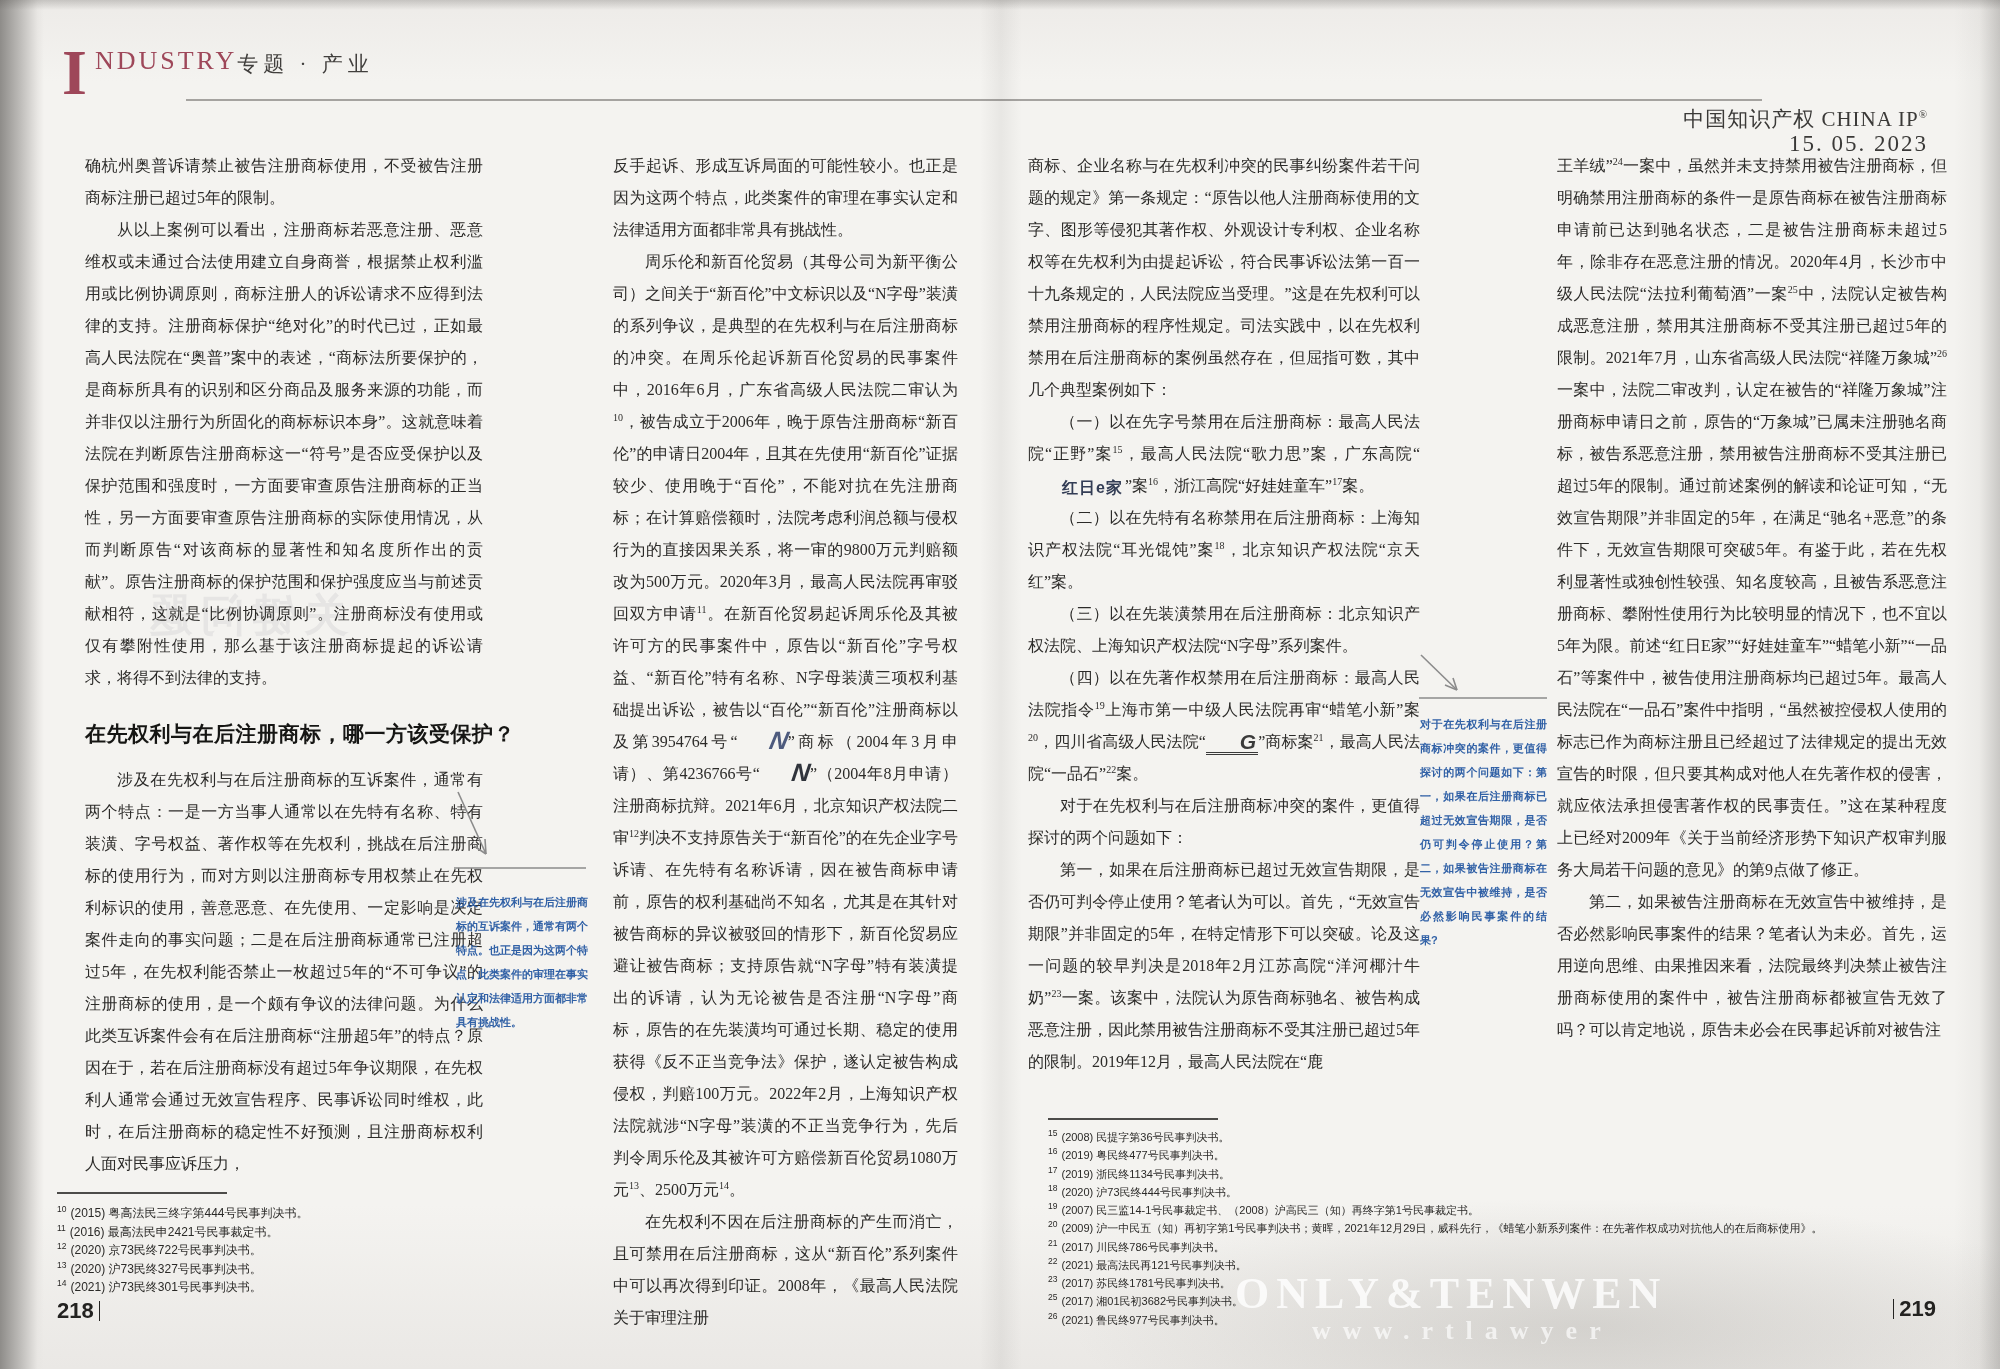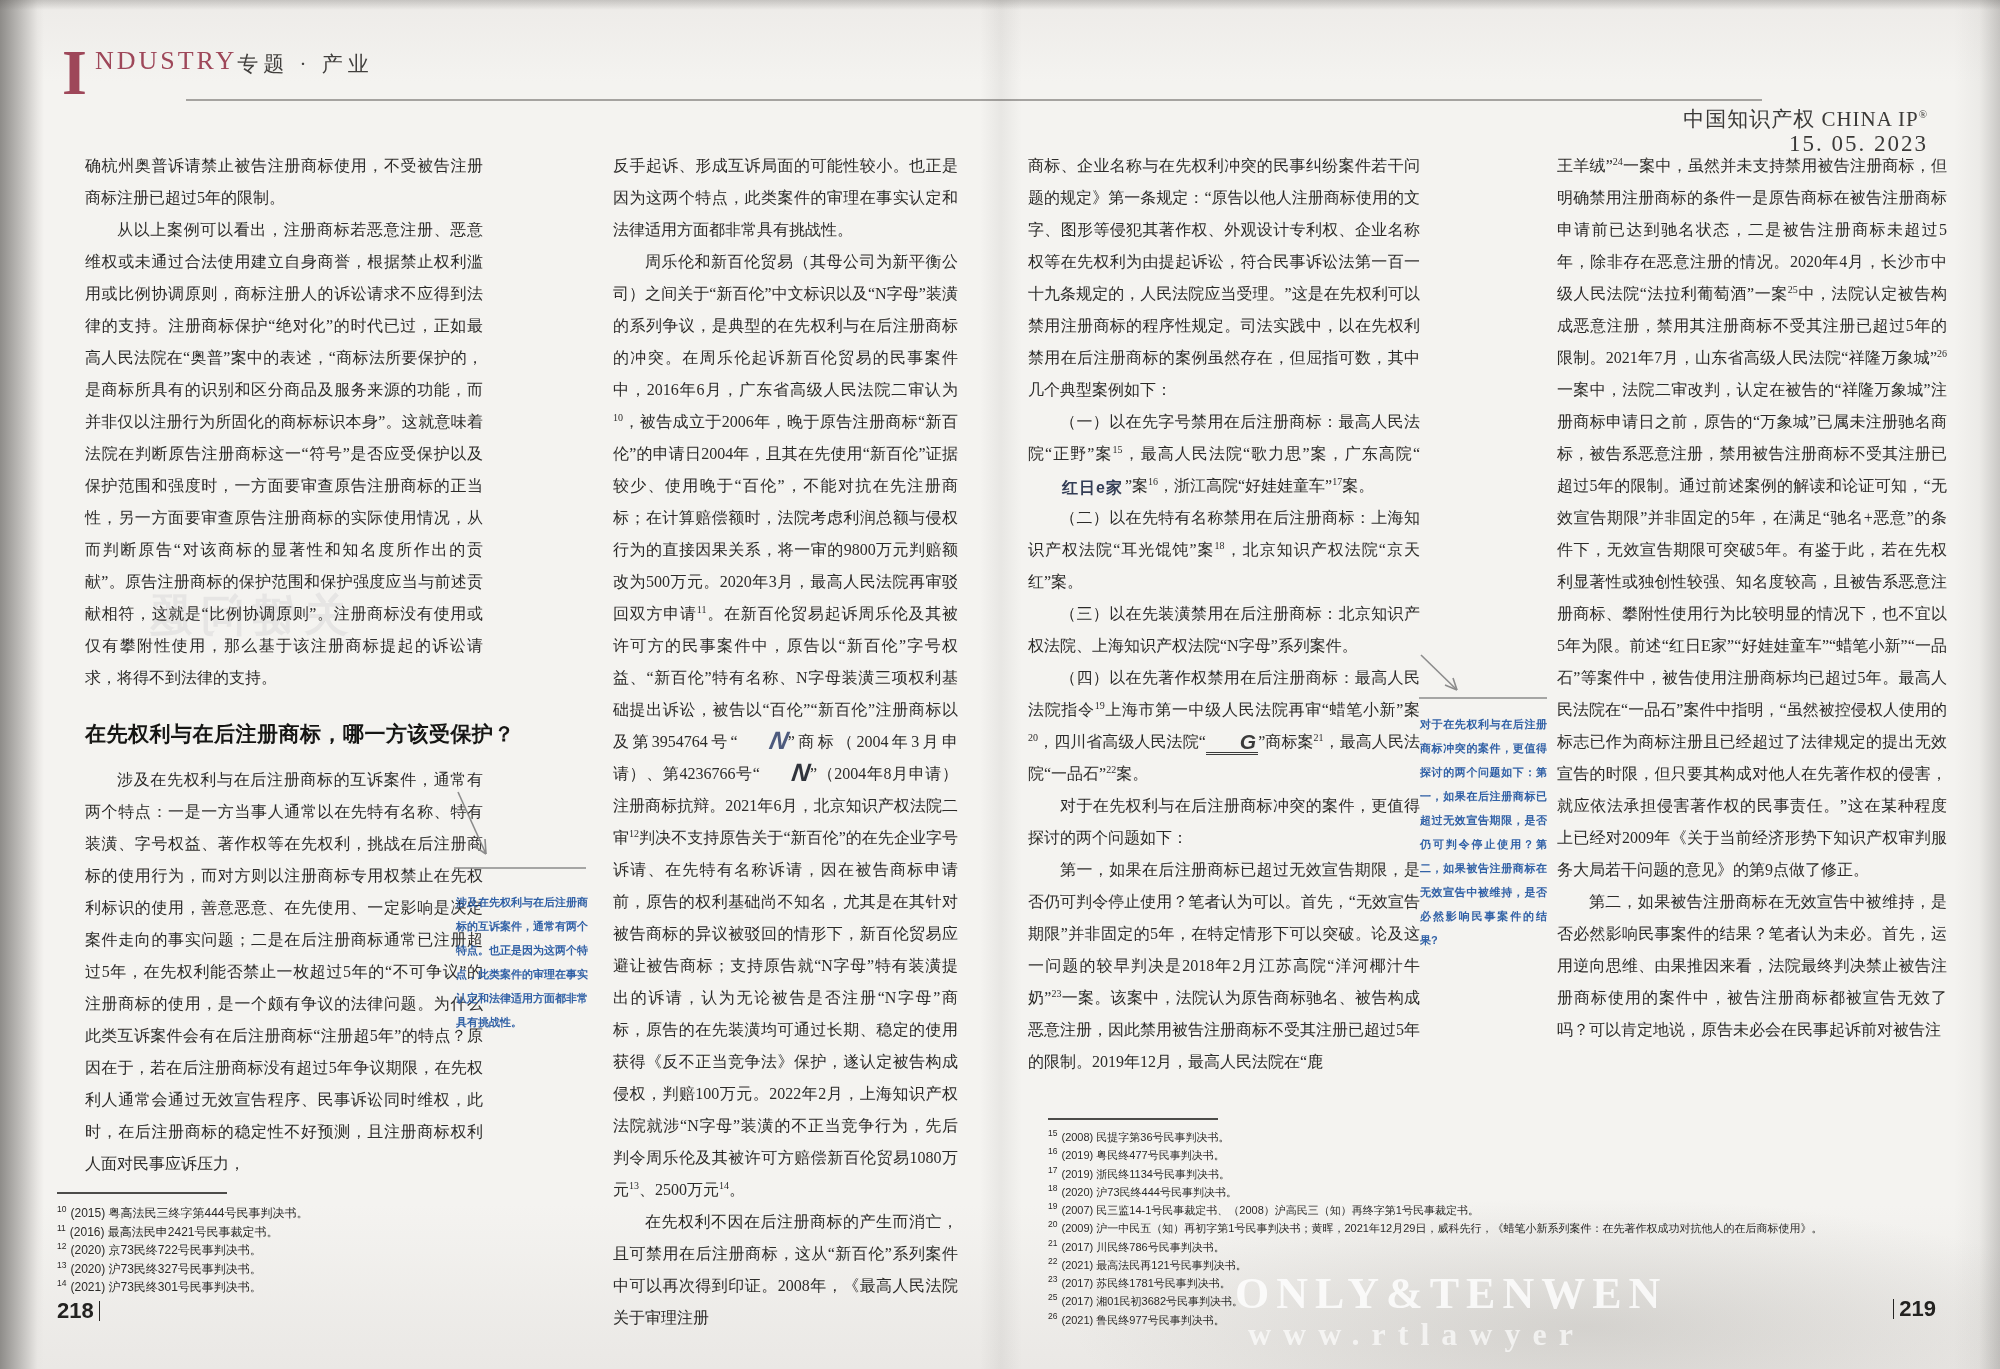--- a/index.html
+++ b/index.html
@@ -62,21 +62,21 @@
   .pn-bar{display:inline-block;width:1.5px;height:20px;background:#232220;vertical-align:-3px;}
   .pn-left .pn-bar{margin-left:5px;}
   .pn-right .pn-bar{margin-right:5px;}
   
   .ghost{position:absolute;left:140px;top:586px;transform:scaleX(-1);
     font-family:"Liberation Sans",sans-serif;font-weight:900;font-size:44px;
     letter-spacing:8px;color:rgba(55,58,72,0.07);}
   .wm{position:absolute;font-family:"Liberation Serif",serif;font-weight:700;
     color:rgba(255,255,255,0.85);}
   .wm-1{left:1235px;top:1268px;font-size:44px;letter-spacing:7px;color:rgba(255,255,255,0.8);}
-  .wm-2{left:1248px;top:1316px;font-size:32px;letter-spacing:12px;color:rgba(255,255,255,0.66);}
+  .wm-2{left:1312px;top:1316px;font-size:26px;letter-spacing:12px;color:rgba(255,255,255,0.66);}
 </style>
 </head>
 <body>
 
 <div class="spread">
 
   <div class="ghost">关键问题</div>
   <div class="shade-br"></div>
   <div class="wm wm-1">ONLY&amp;TENWEN</div>
   <div class="wm wm-2">www.rtlawyer</div>

